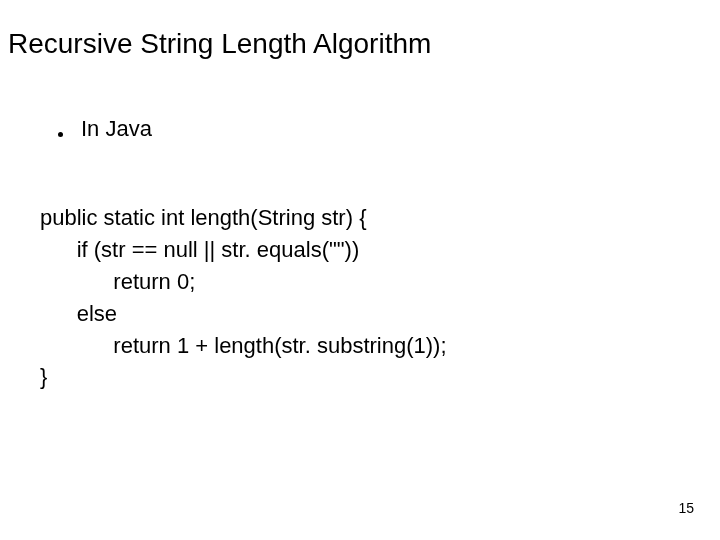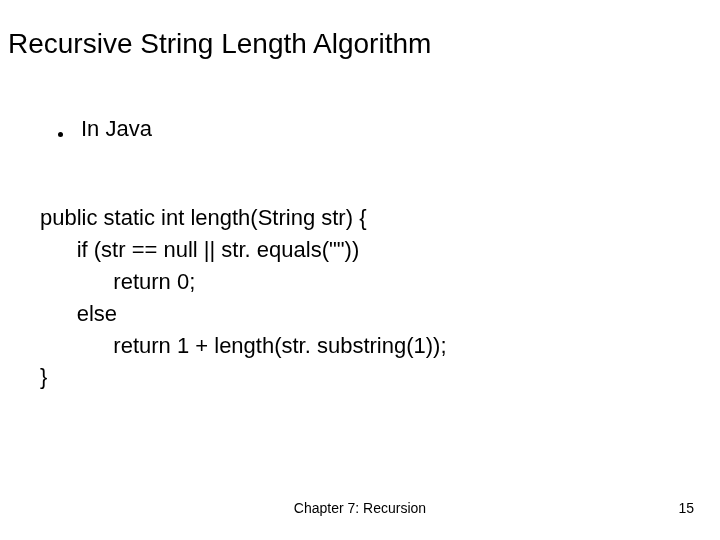--- a/index.html
+++ b/index.html
@@ -83,16 +83,15 @@
     <span>In Java</span>
   </div>
 
   <div class="code-block"><span>public static int length(String str) {</span>
 <span>      if (str == null || str. equals(""))</span>
 <span>            return 0;</span>
 <span>      else</span>
 <span>            return 1 + length(str. substring(1));</span>
 <span>}</span></div>
 
-  <div class="footer-center">Chapter 7: Recursion</div>
   <div class="footer-right">15</div>
 
 </div>
 
 </body></html>

